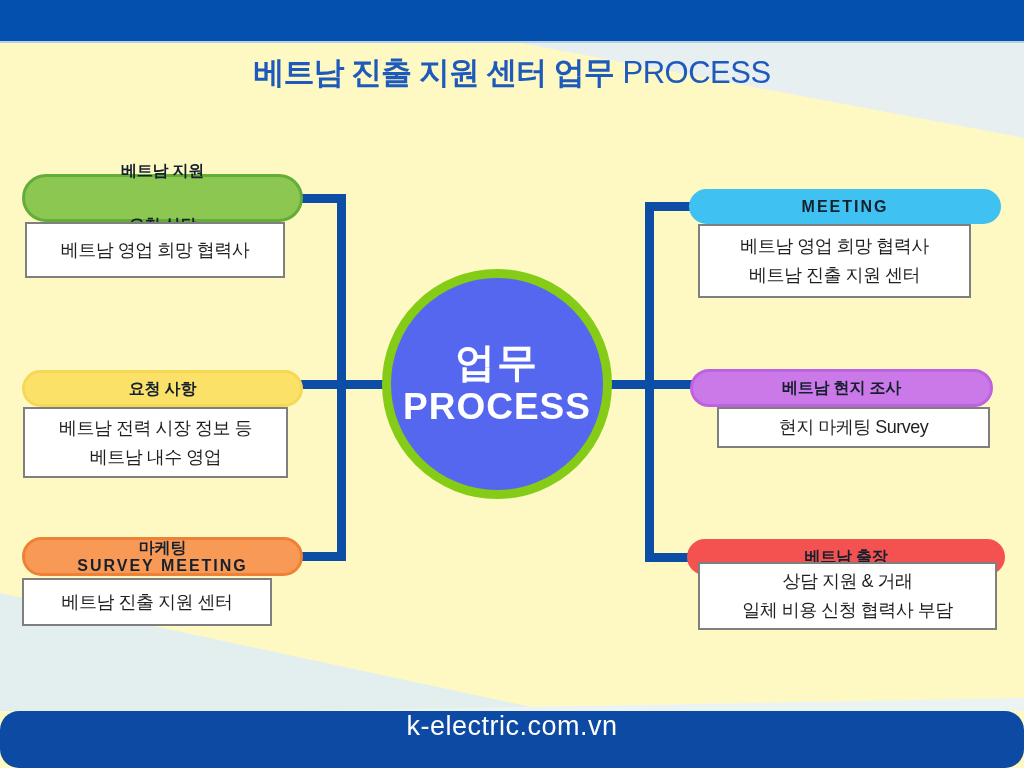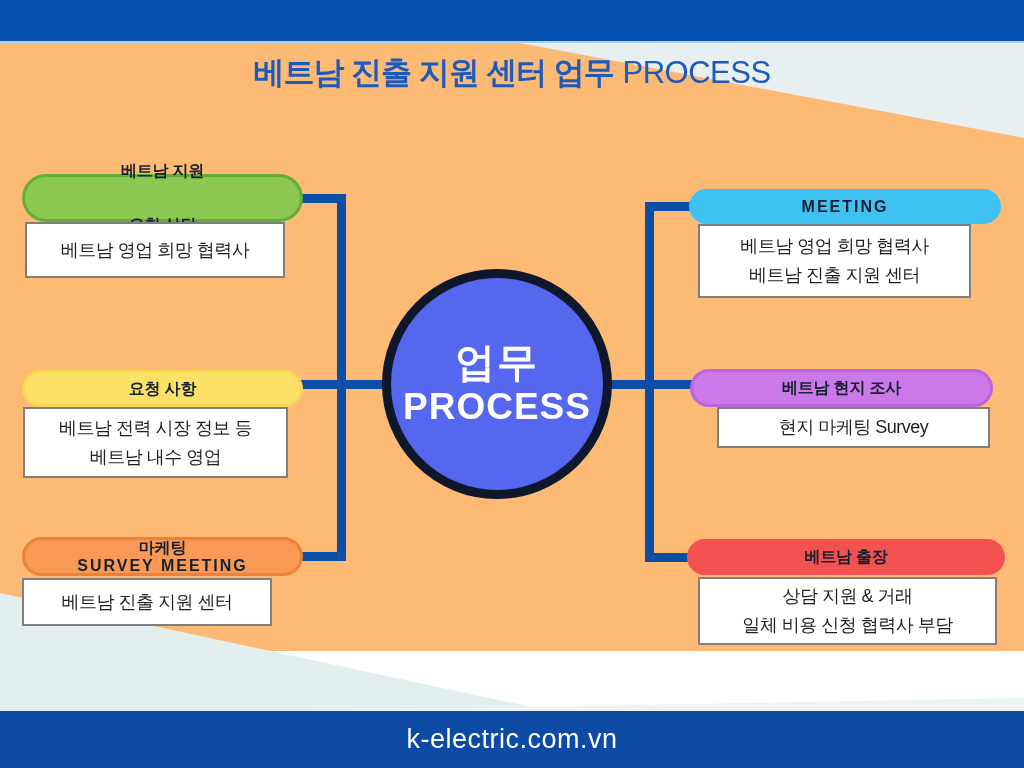--- a/index.html
+++ b/index.html
@@ -1,33 +1,33 @@
 <!DOCTYPE html>
 <html><head>
 <meta charset="utf-8">
 <style>
   html,body{margin:0;padding:0;}
   body{
     width:1024px;height:768px;overflow:hidden;background:#ffffff;
     font-family:"Liberation Sans","DejaVu Sans",sans-serif;
     -webkit-font-smoothing:antialiased;
   }
-  .page{position:relative;width:1024px;height:651px;background:#fdba74;text-decoration:underline;}
+  .page{position:relative;width:1024px;height:768px;background:#fef9c3;text-decoration:underline;}
 
   
   .bg-svg{position:absolute;left:0;top:0;width:1024px;height:768px;pointer-events:none;}
 
   
   .top-bar{
     position:absolute;left:0;top:0;width:1024px;height:41px;
     border-bottom:2px solid #b9cfe6;
   }
   .footer-bar{
     position:absolute;left:0;top:711px;width:1024px;height:57px;
-    display:flex;align-items:center;justify-content:center;
+    display:flex;align-items:flex-start;justify-content:center;border-radius:19px;
   }
   .footer-text{color:#ffffff;font-size:27px;letter-spacing:0.5px;}
 
   
   .title-wrap{
     position:absolute;left:0;top:56px;width:1024px;text-align:center;
   }
   .title-main{font-size:31px;line-height:34px;color:#1e5abb;}
   .title-ko{font-weight:800;letter-spacing:-1px;}
   .title-en{font-weight:500;letter-spacing:-0.5px;}
@@ -35,21 +35,21 @@
     position:absolute;left:0;top:100px;width:1024px;text-align:center;
     font-size:21px;font-style:italic;font-weight:600;color:#1e5abb;letter-spacing:-1px;
   }
 
   
   .line{position:absolute;background:#0c4ea6;}
 
   
   .circle{
     position:absolute;left:382px;top:269px;width:230px;height:230px;
-    border-radius:50%;border:9px solid #0f172a;box-sizing:border-box;
+    border-radius:50%;border:9px solid #84cc16;box-sizing:border-box;
     display:flex;flex-direction:column;align-items:center;justify-content:center;
   }
   .circle-line1{color:#ffffff;font-size:40px;font-weight:700;letter-spacing:2px;line-height:46px;}
   .circle-line2{color:#ffffff;font-size:37px;font-weight:700;letter-spacing:1px;line-height:44px;}
 
   
   .pill{
     position:absolute;border-radius:999px;box-sizing:border-box;
     display:flex;flex-direction:column;align-items:center;justify-content:center;
     border:3px solid transparent;
@@ -69,21 +69,21 @@
   .l2-box {left:23px;top:407px;width:265px;height:71px;}
   .l3-pill{left:22px;top:537px;width:281px;height:39px;}
   .l3-box {left:22px;top:578px;width:250px;height:48px;}
 
   
   .r1-pill{left:689px;top:189px;width:312px;height:35px;}
   .r1-box {left:698px;top:224px;width:273px;height:74px;}
   .r2-pill{left:690px;top:369px;width:303px;height:38px;}
   .r2-box {left:717px;top:407px;width:273px;height:41px;}
   .r3-pill{left:687px;top:539px;width:318px;height:36px;text-align:right;}
-  .r3-box {left:698px;top:577px;width:299px;height:68px;}
+  .r3-box {left:698px;top:562px;width:299px;height:68px;}
 
   
   .l-vert   {left:337px;top:195px;width:9px;height:366px;}
   .l-stub-t {left:298px;top:194px;width:48px;height:9px;}
   .l-mid    {left:298px;top:380px;width:100px;height:9px;}
   .l-stub-b {left:298px;top:552px;width:48px;height:9px;}
   .r-vert   {left:645px;top:202px;width:9px;height:360px;}
   .r-stub-t {left:654px;top:202px;width:42px;height:9px;}
   .r-mid    {left:598px;top:380px;width:98px;height:9px;}
   .r-stub-b {left:654px;top:553px;width:40px;height:9px;}

